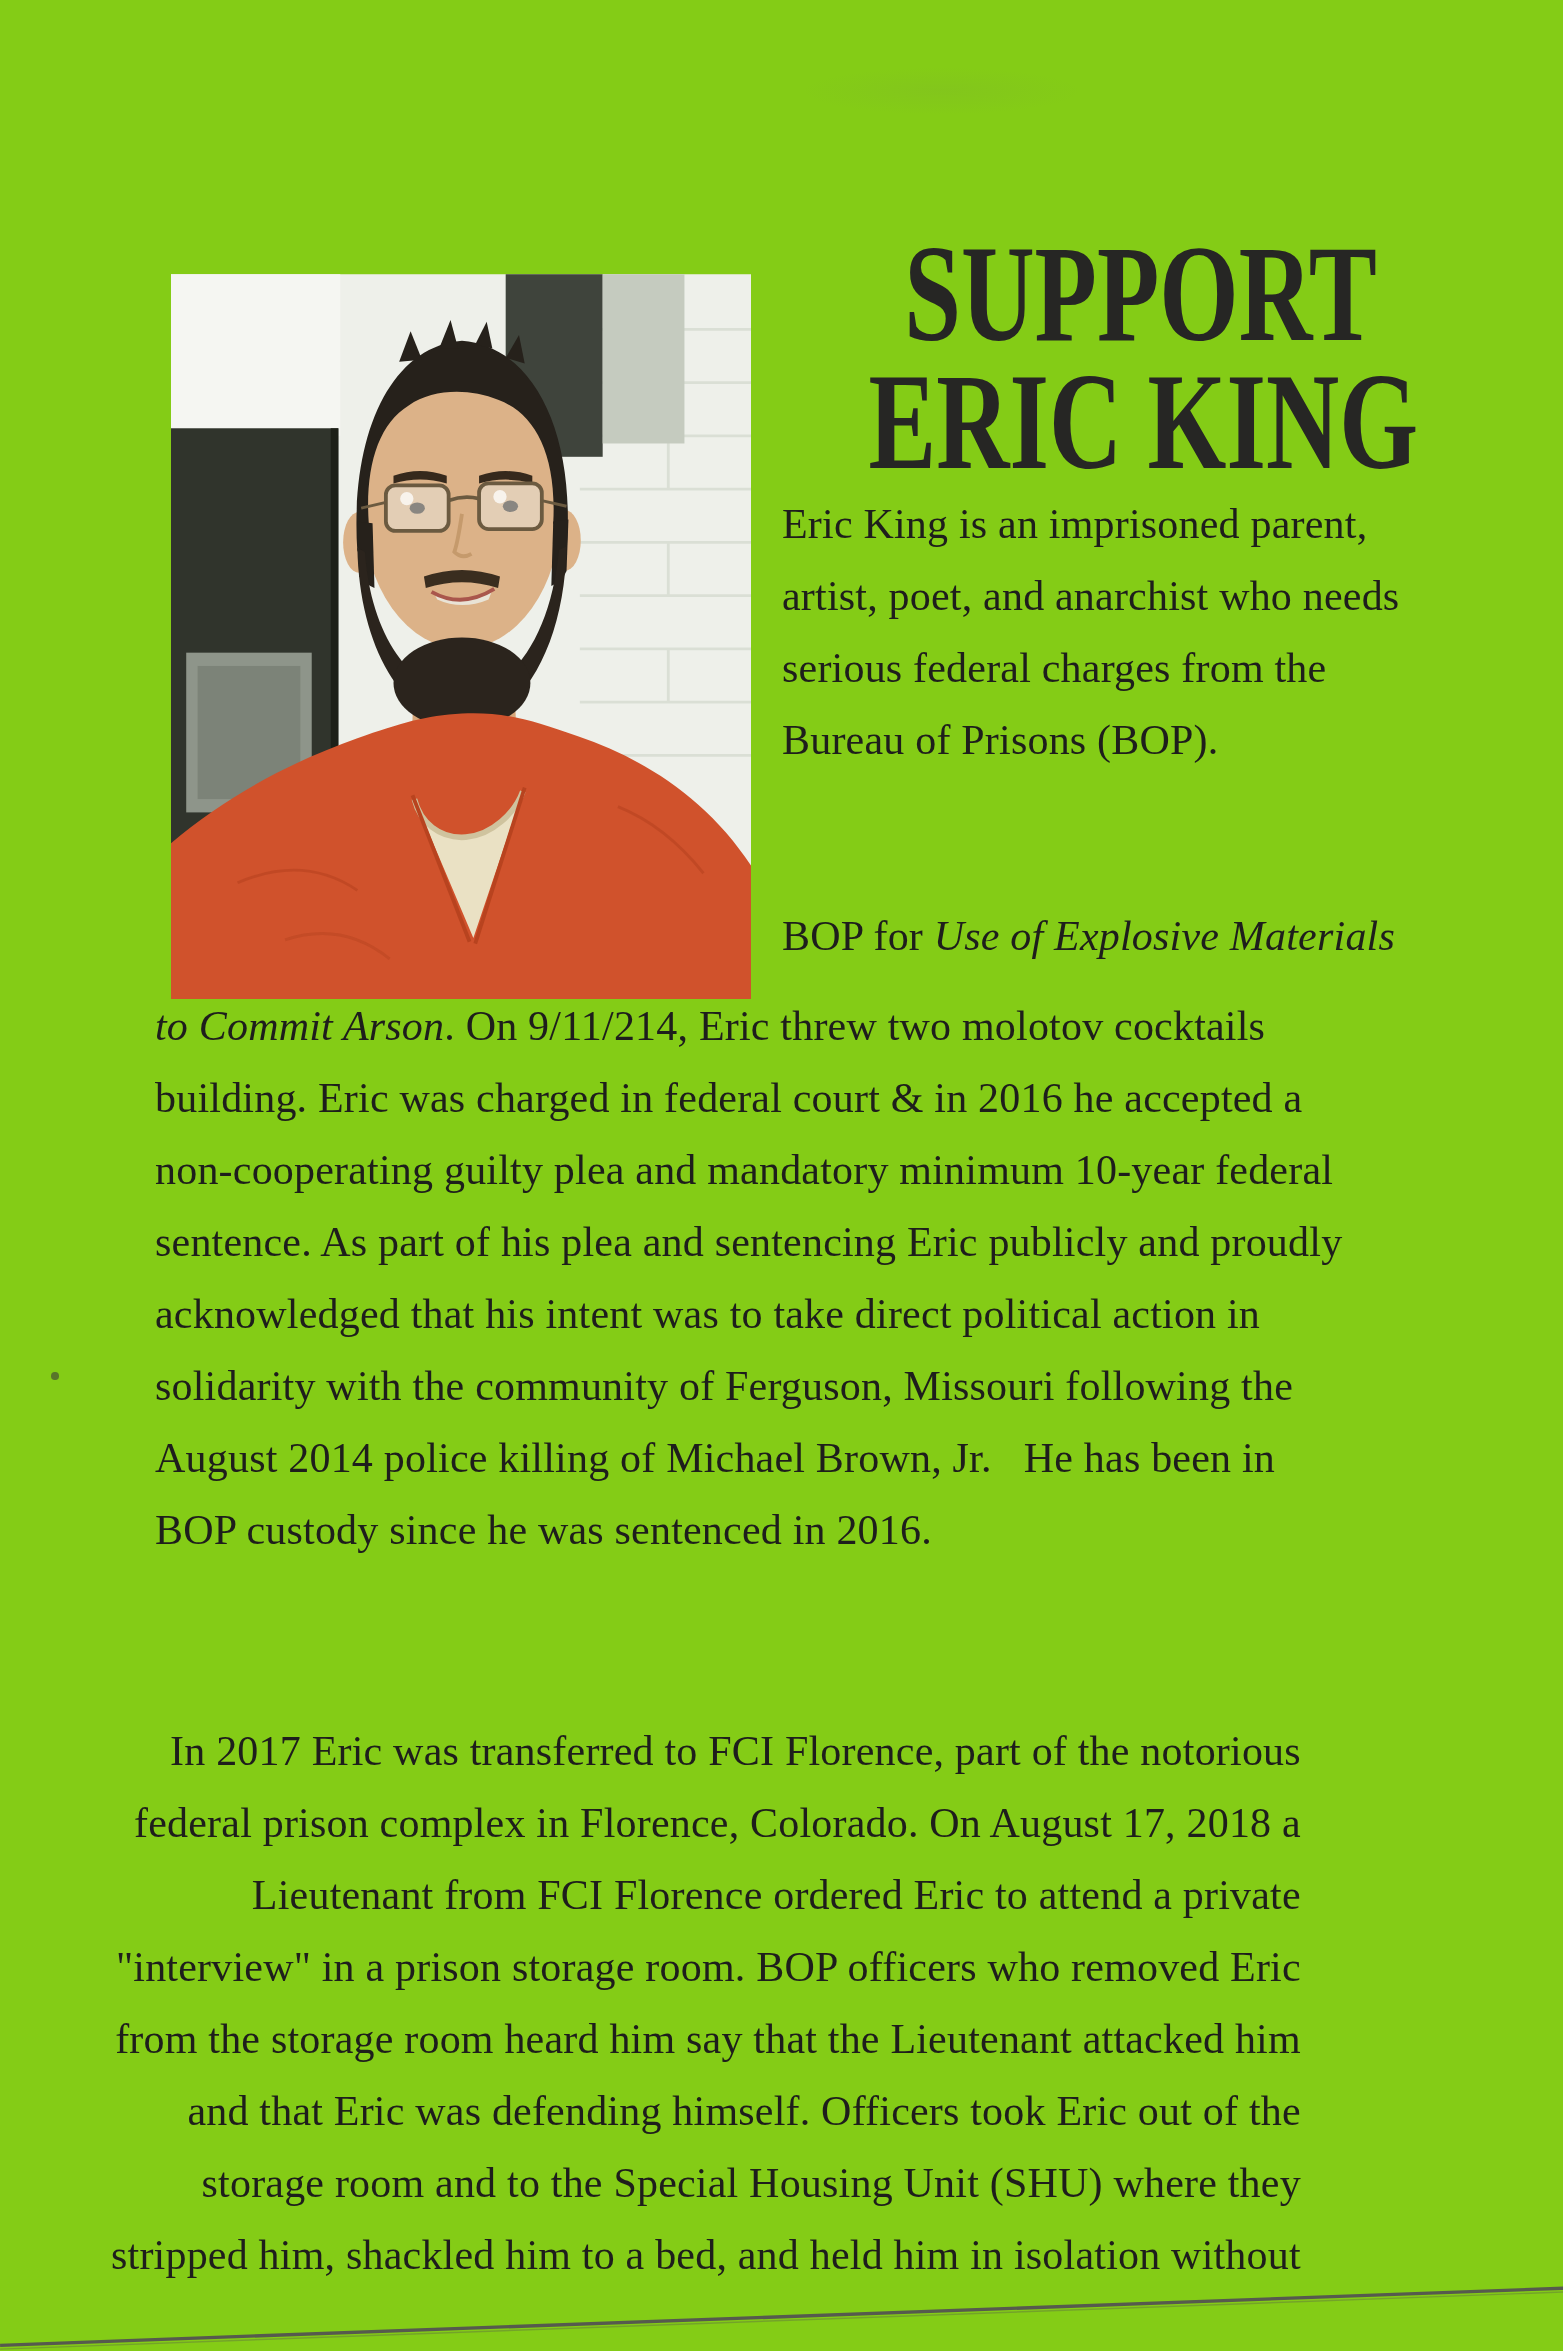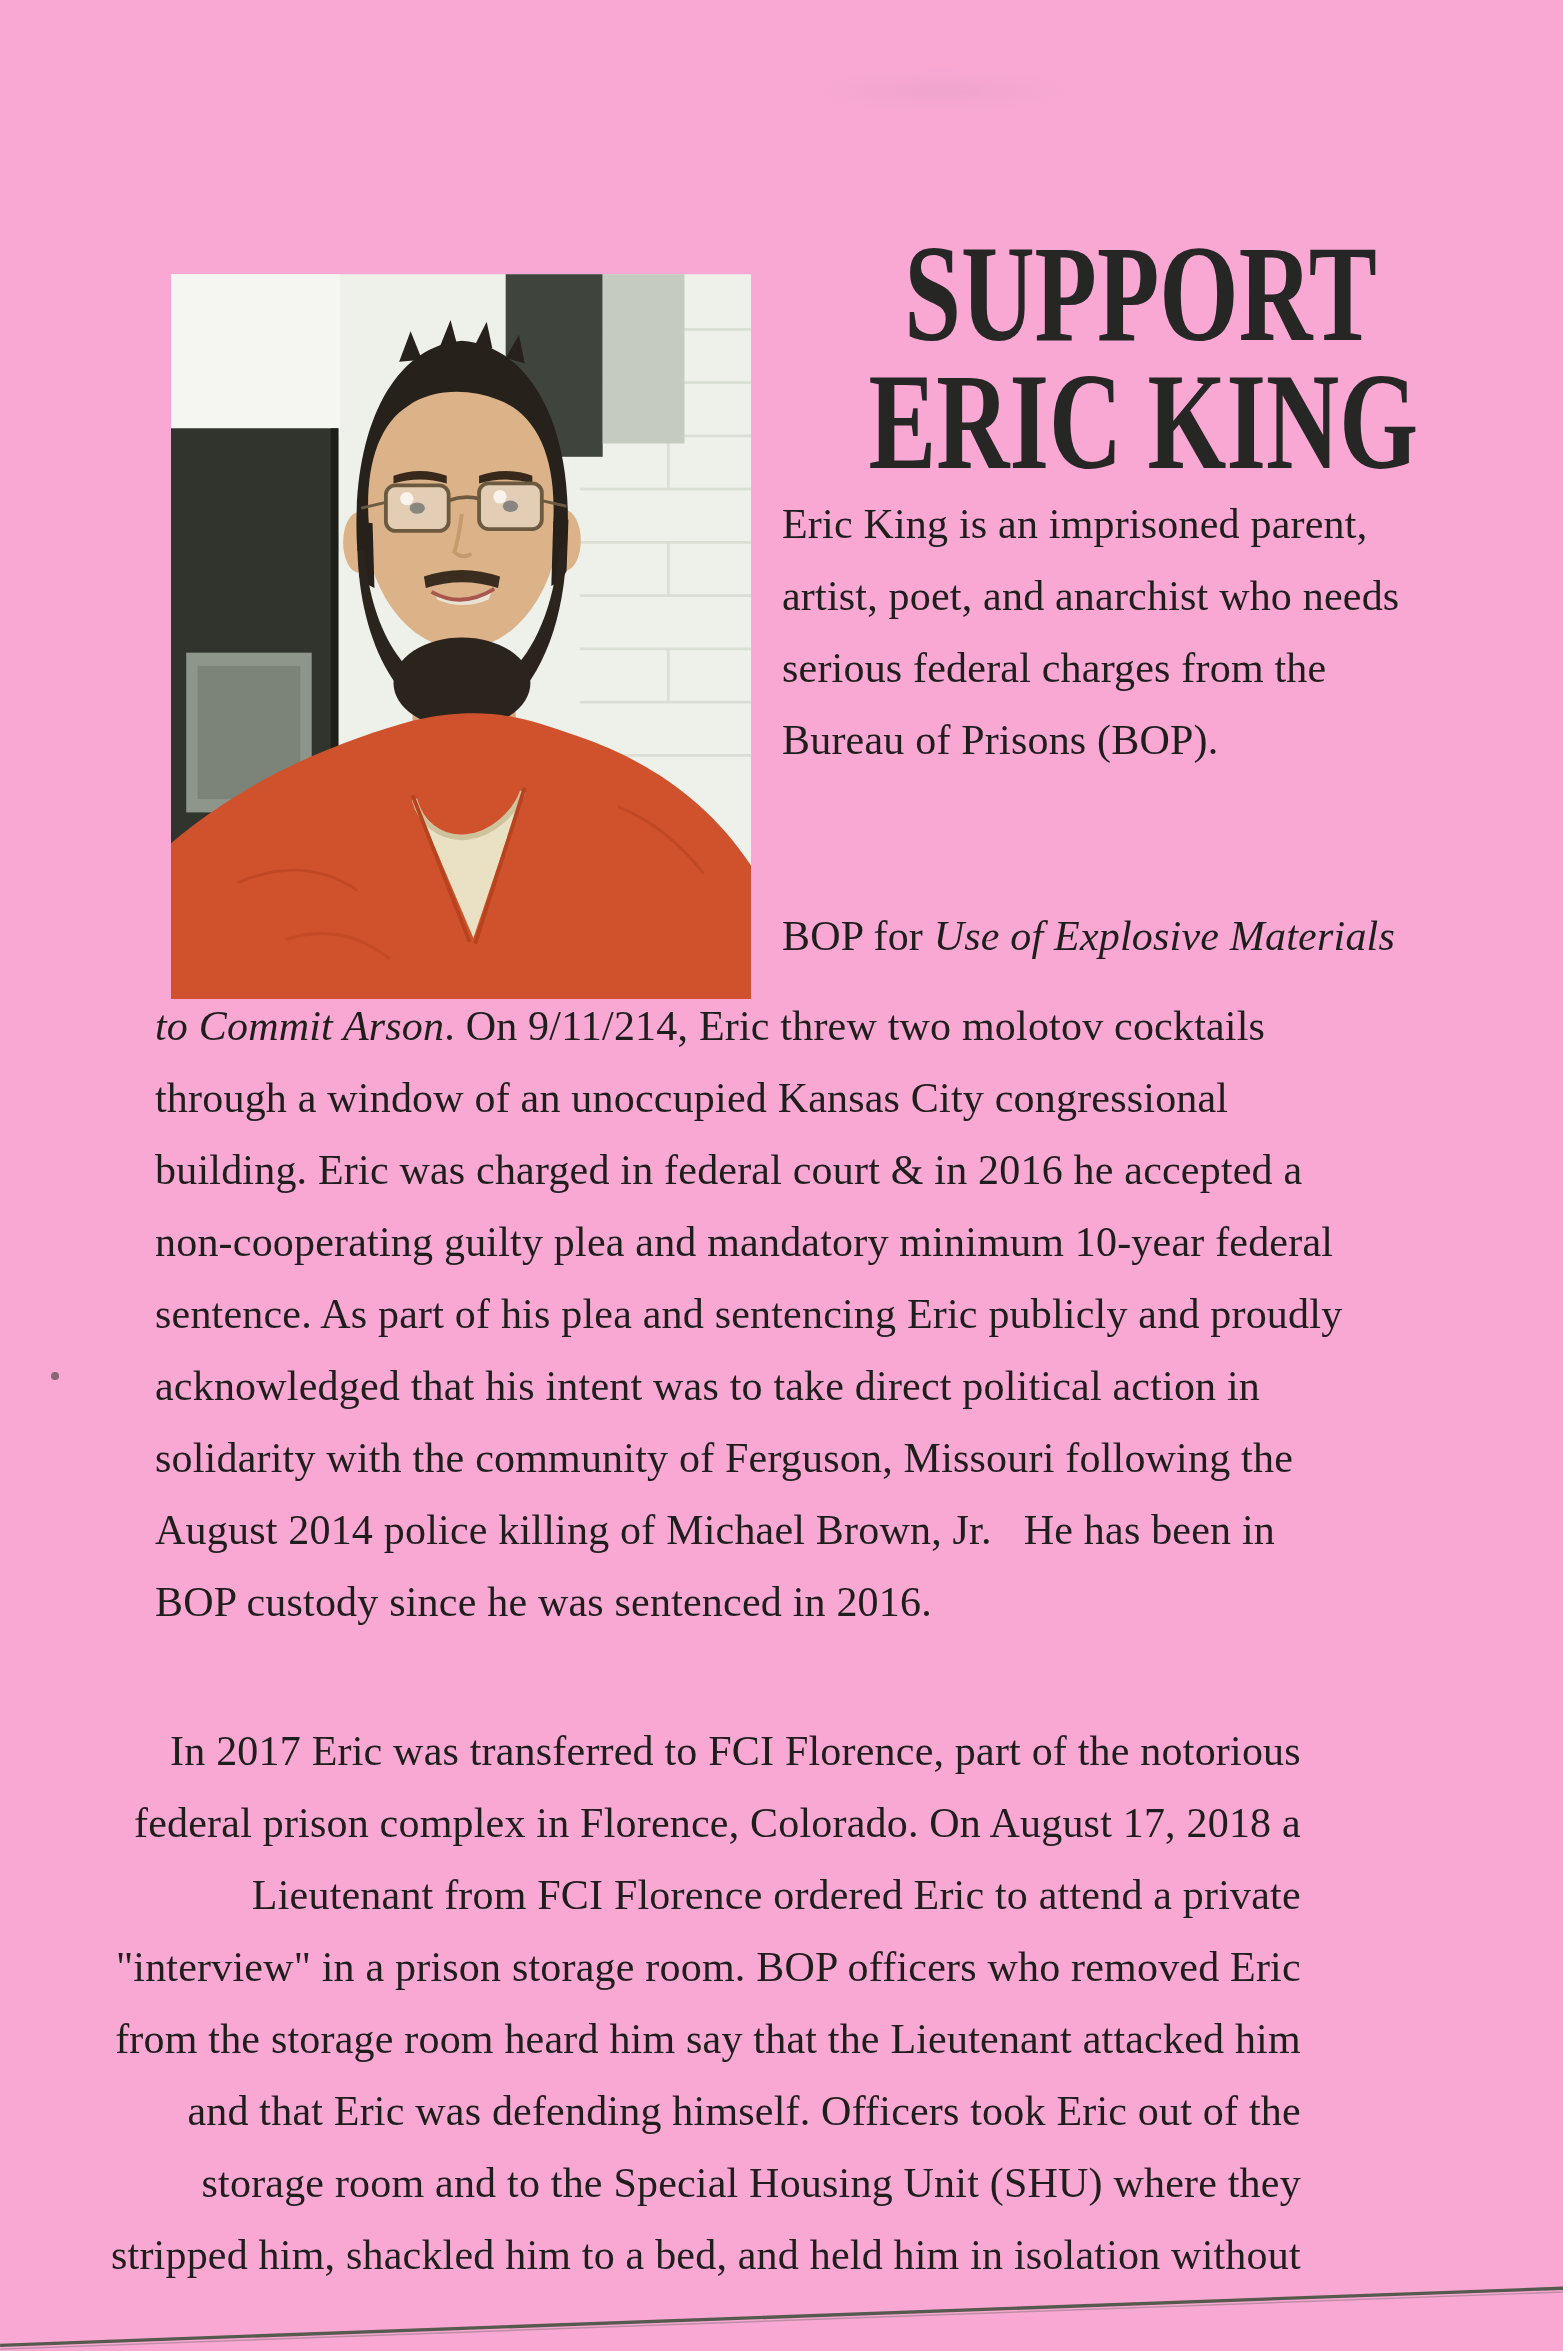--- a/index.html
+++ b/index.html
@@ -1,19 +1,19 @@
 <!DOCTYPE html>
 <html style="font-size:15px"><head>
 <meta charset="utf-8">
 <style>
   html,body{margin:0;padding:0;background:#e9e9e9;}
   .page{
     position:relative;
     width:1564px;height:2351px;
-    background:#f9a8d4;
+    background:#84cc16;
     overflow:hidden;
     font-family:"Liberation Serif", serif;
     color:#1e1e1c;
   }
   .textblock{position:absolute;}
   .tline{
     white-space:pre;
     font-size:42px;
     line-height:72px;
     letter-spacing:0.2px;
@@ -157,21 +157,20 @@
       <div class="tline"><span>serious federal charges from the</span></div>
       <div class="tline"><span>Bureau of Prisons (BOP).</span></div>
     </div>
 
   <div class="textblock" style="left:782px;top:900px;">
       <div class="tline"><span>BOP for </span><span class="it">Use of Explosive Materials</span></div>
     </div>
 
   <div class="textblock" style="left:111px;top:990px;margin-left:44px;">
       <div class="tline"><span class="it">to Commit Arson</span><span>. On 9/11/214, Eric threw two molotov cocktails</span></div>
-      <div class="tline"><span>through a window of an unoccupied Kansas City congressional</span></div>
       <div class="tline"><span>building. Eric was charged in federal court &amp; in 2016 he accepted a</span></div>
       <div class="tline"><span>non-cooperating guilty plea and mandatory minimum 10-year federal</span></div>
       <div class="tline"><span>sentence. As part of his plea and sentencing Eric publicly and proudly</span></div>
       <div class="tline"><span>acknowledged that his intent was to take direct political action in</span></div>
       <div class="tline"><span>solidarity with the community of Ferguson, Missouri following the</span></div>
       <div class="tline"><span>August 2014 police killing of Michael Brown, Jr.&nbsp;&nbsp; He has been in</span></div>
       <div class="tline"><span>BOP custody since he was sentenced in 2016.</span></div>
     </div>
 
   <div class="textblock" style="left:111px;top:1715px;text-align:right;">

